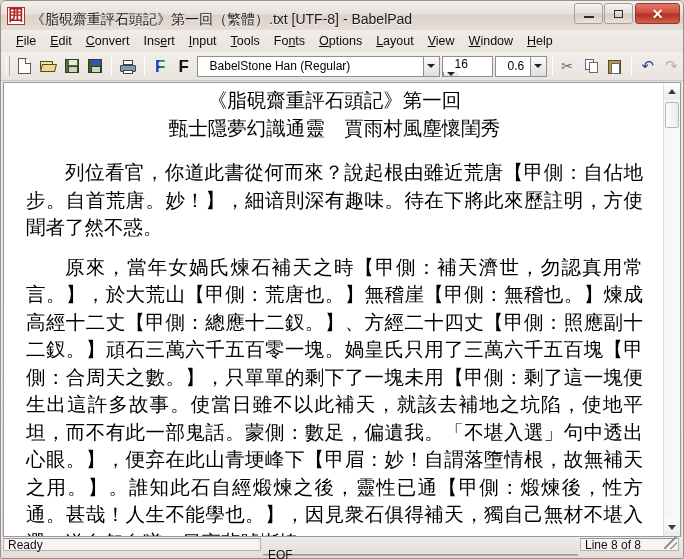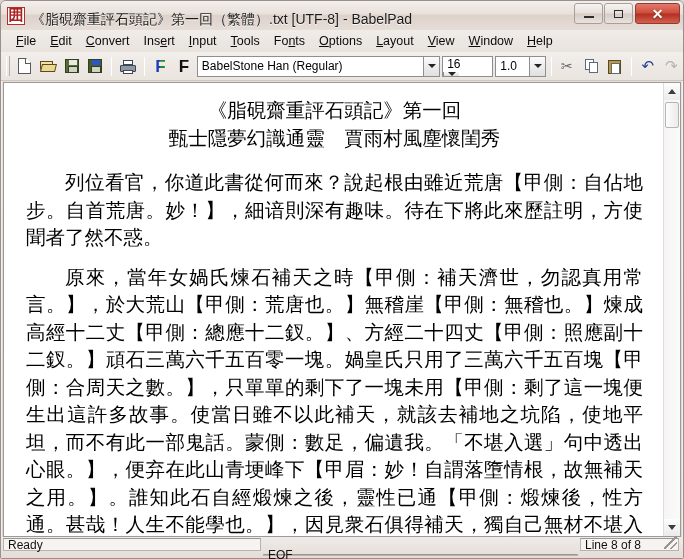--- a/index.html
+++ b/index.html
@@ -259,21 +259,21 @@
     height: 21px;
     display: flex;
     align-items: stretch;
     border: 1px solid #8e8e8e;
     background: #ffffff;
     margin: 0 1px;
   }
   .combo .val {
     flex: 1;
     display: flex; align-items: center;
-    padding: 0 4px;
+    padding: 0 12px;
     font-size: 12px;
     color: #000;
     white-space: nowrap;
     overflow: hidden;
     background: #ffffff;
   }
   .combo .arrow {
     width: 16px;
     flex: none;
     border-left: 1px solid #8e8e8e;
@@ -295,23 +295,23 @@
     flex: 1;
     margin: 1px 2px 0 2px;
     display: flex;
     border: 1px solid #9a9a9a;
     background: #ffffff;
     overflow: hidden;
   }
   #editor {
     flex: 1;
     background: #ffffff;
-    padding: 16px 8px 4px 10px;
+    padding: 4px 8px 4px 10px;
     overflow: hidden;
-    font-family: Liberation Mono, monospace;
+    font-family: Liberation Sans, sans-serif;
     font-size: 19.5px;
     line-height: 27.5px;
     color: #000000;
     text-align: justify;
     text-justify: inter-character;
     letter-spacing: 0px;
   }
   #editor .title-line {
     text-align: center;
     white-space: pre;
@@ -480,21 +480,21 @@
 
     <div class="combo" id="font-combo">
       <div class="val">BabelStone Han (Regular)</div>
       <div class="arrow"></div>
     </div>
     <div class="combo" id="size-combo">
       <div class="val">16</div>
       <div class="arrow"></div>
     </div>
     <div class="combo" id="spacing-combo">
-      <div class="val">1.0</div>
+      <div class="val">0.6</div>
       <div class="arrow"></div>
     </div>
 
     <div class="tb-sep"></div>
     <div class="tb-btn">
       <div class="ico-cut">✂</div>
     </div>
     <div class="tb-btn">
       <div class="ico-copy">
           <div class="s1"></div>

